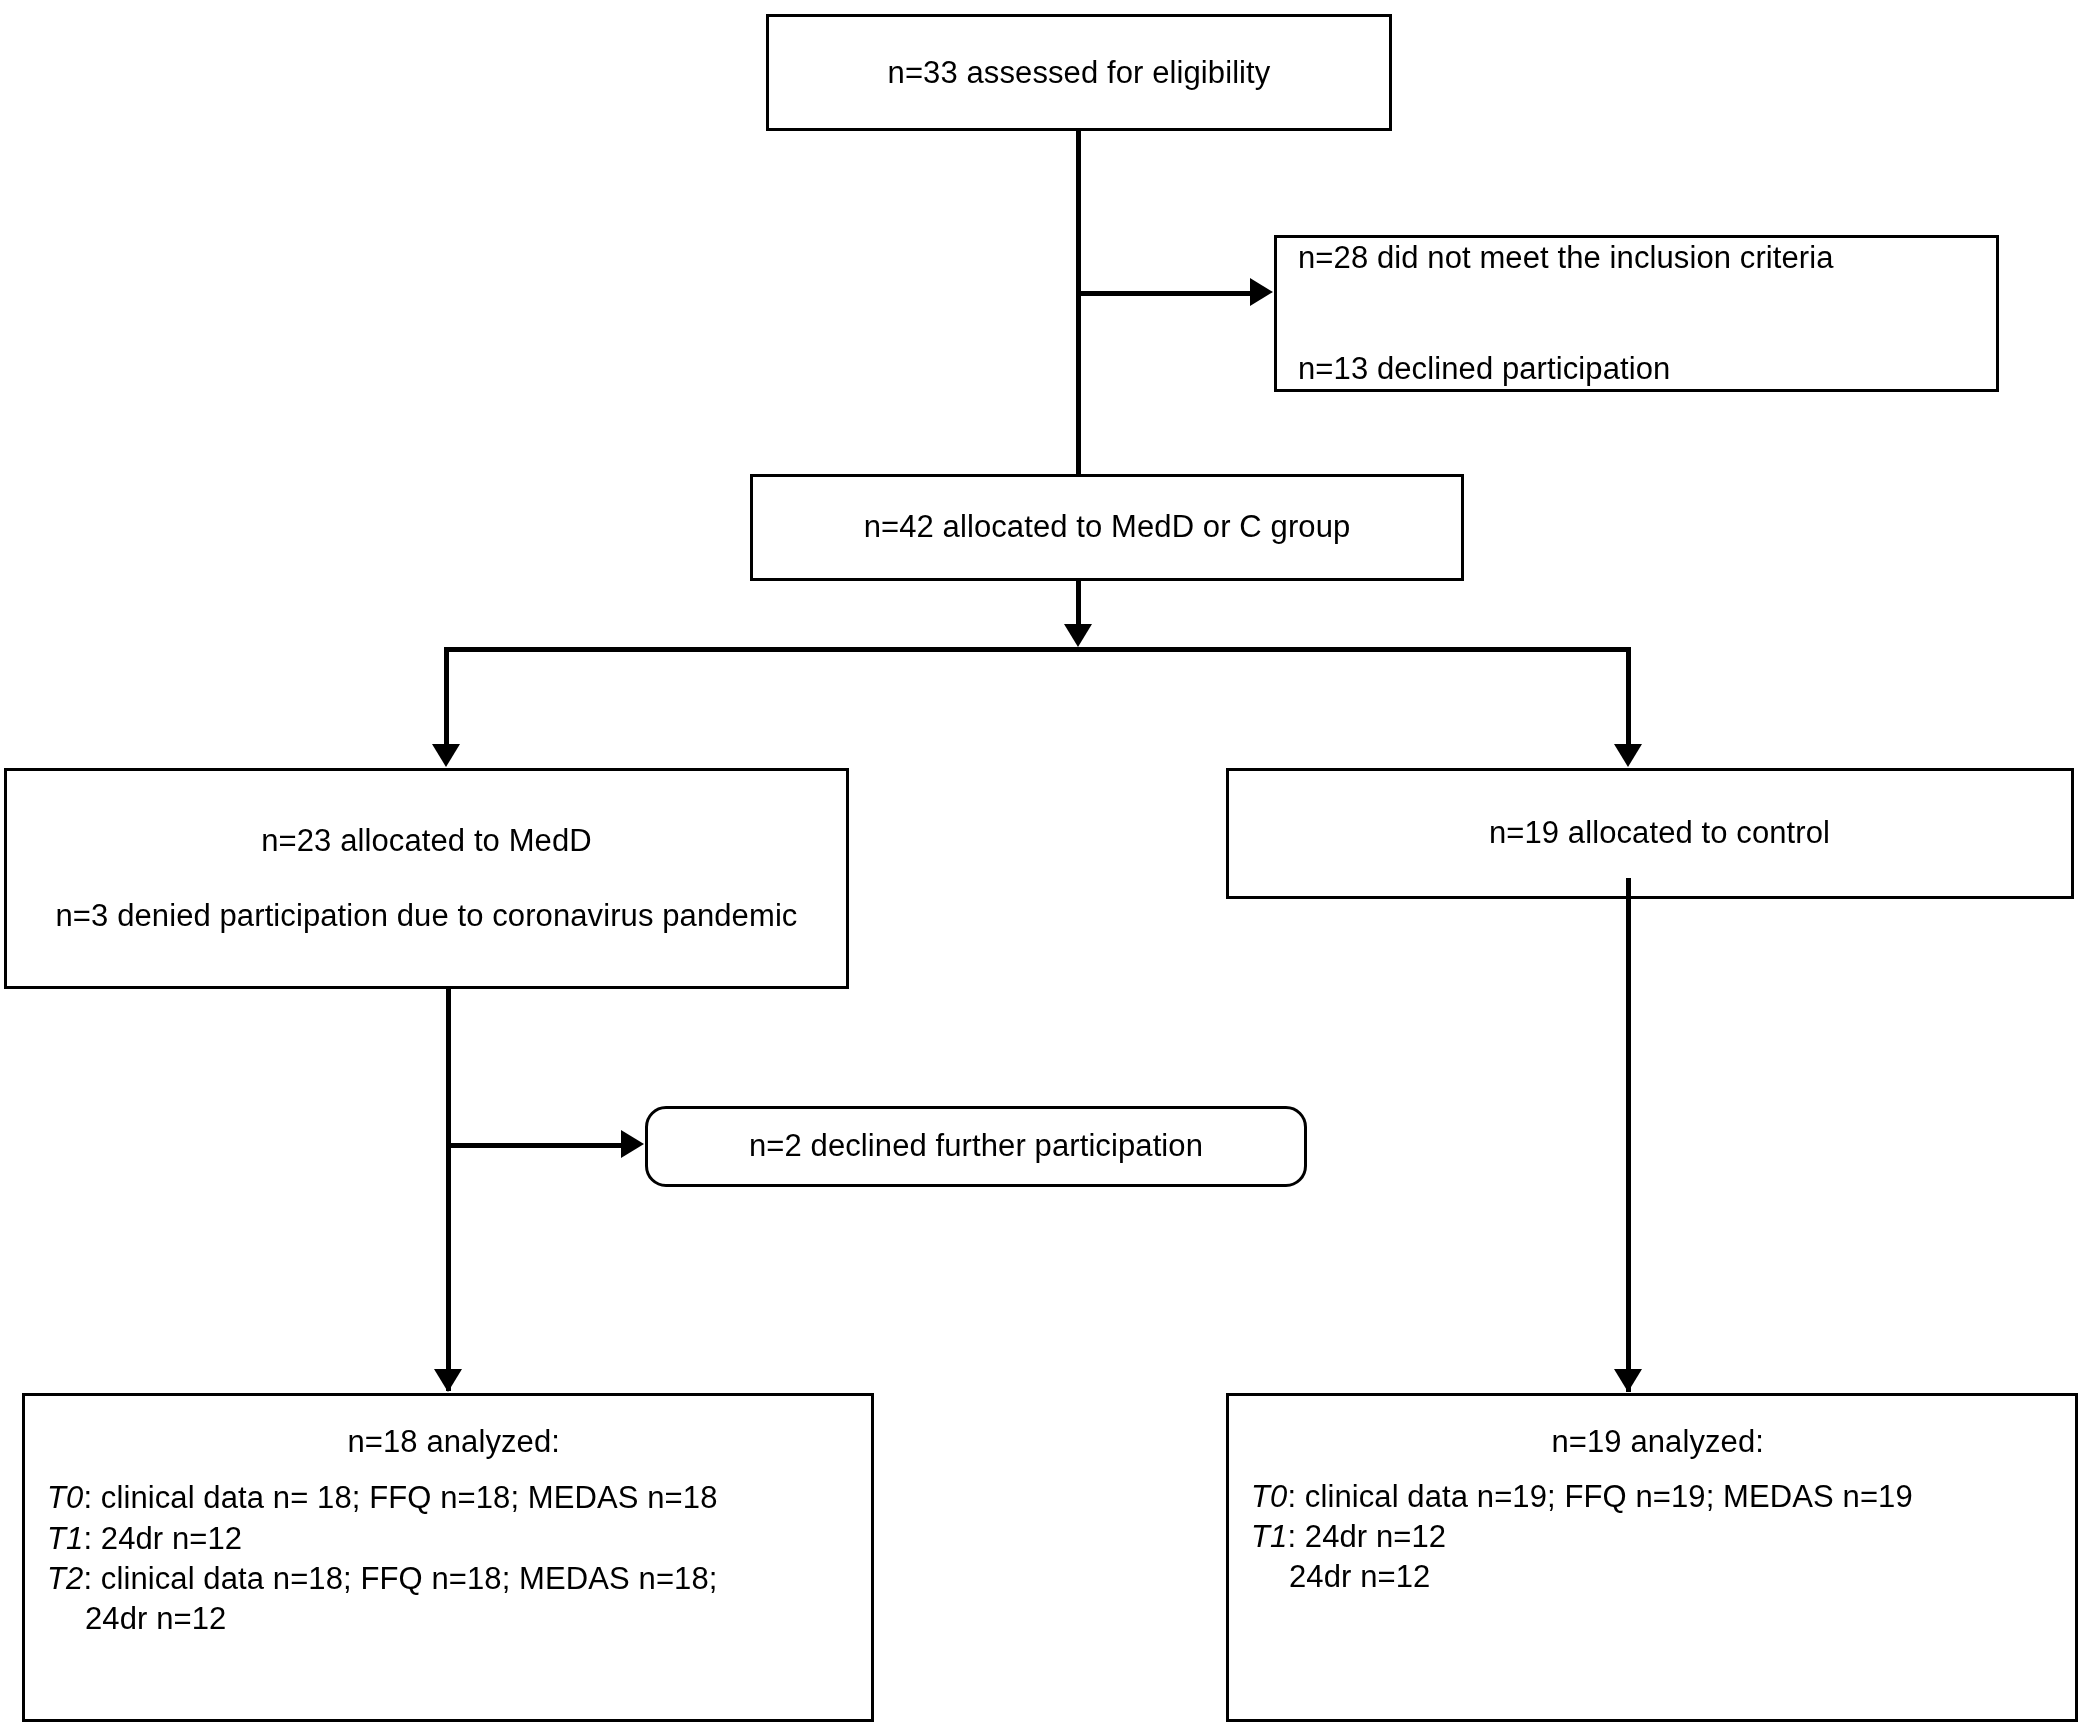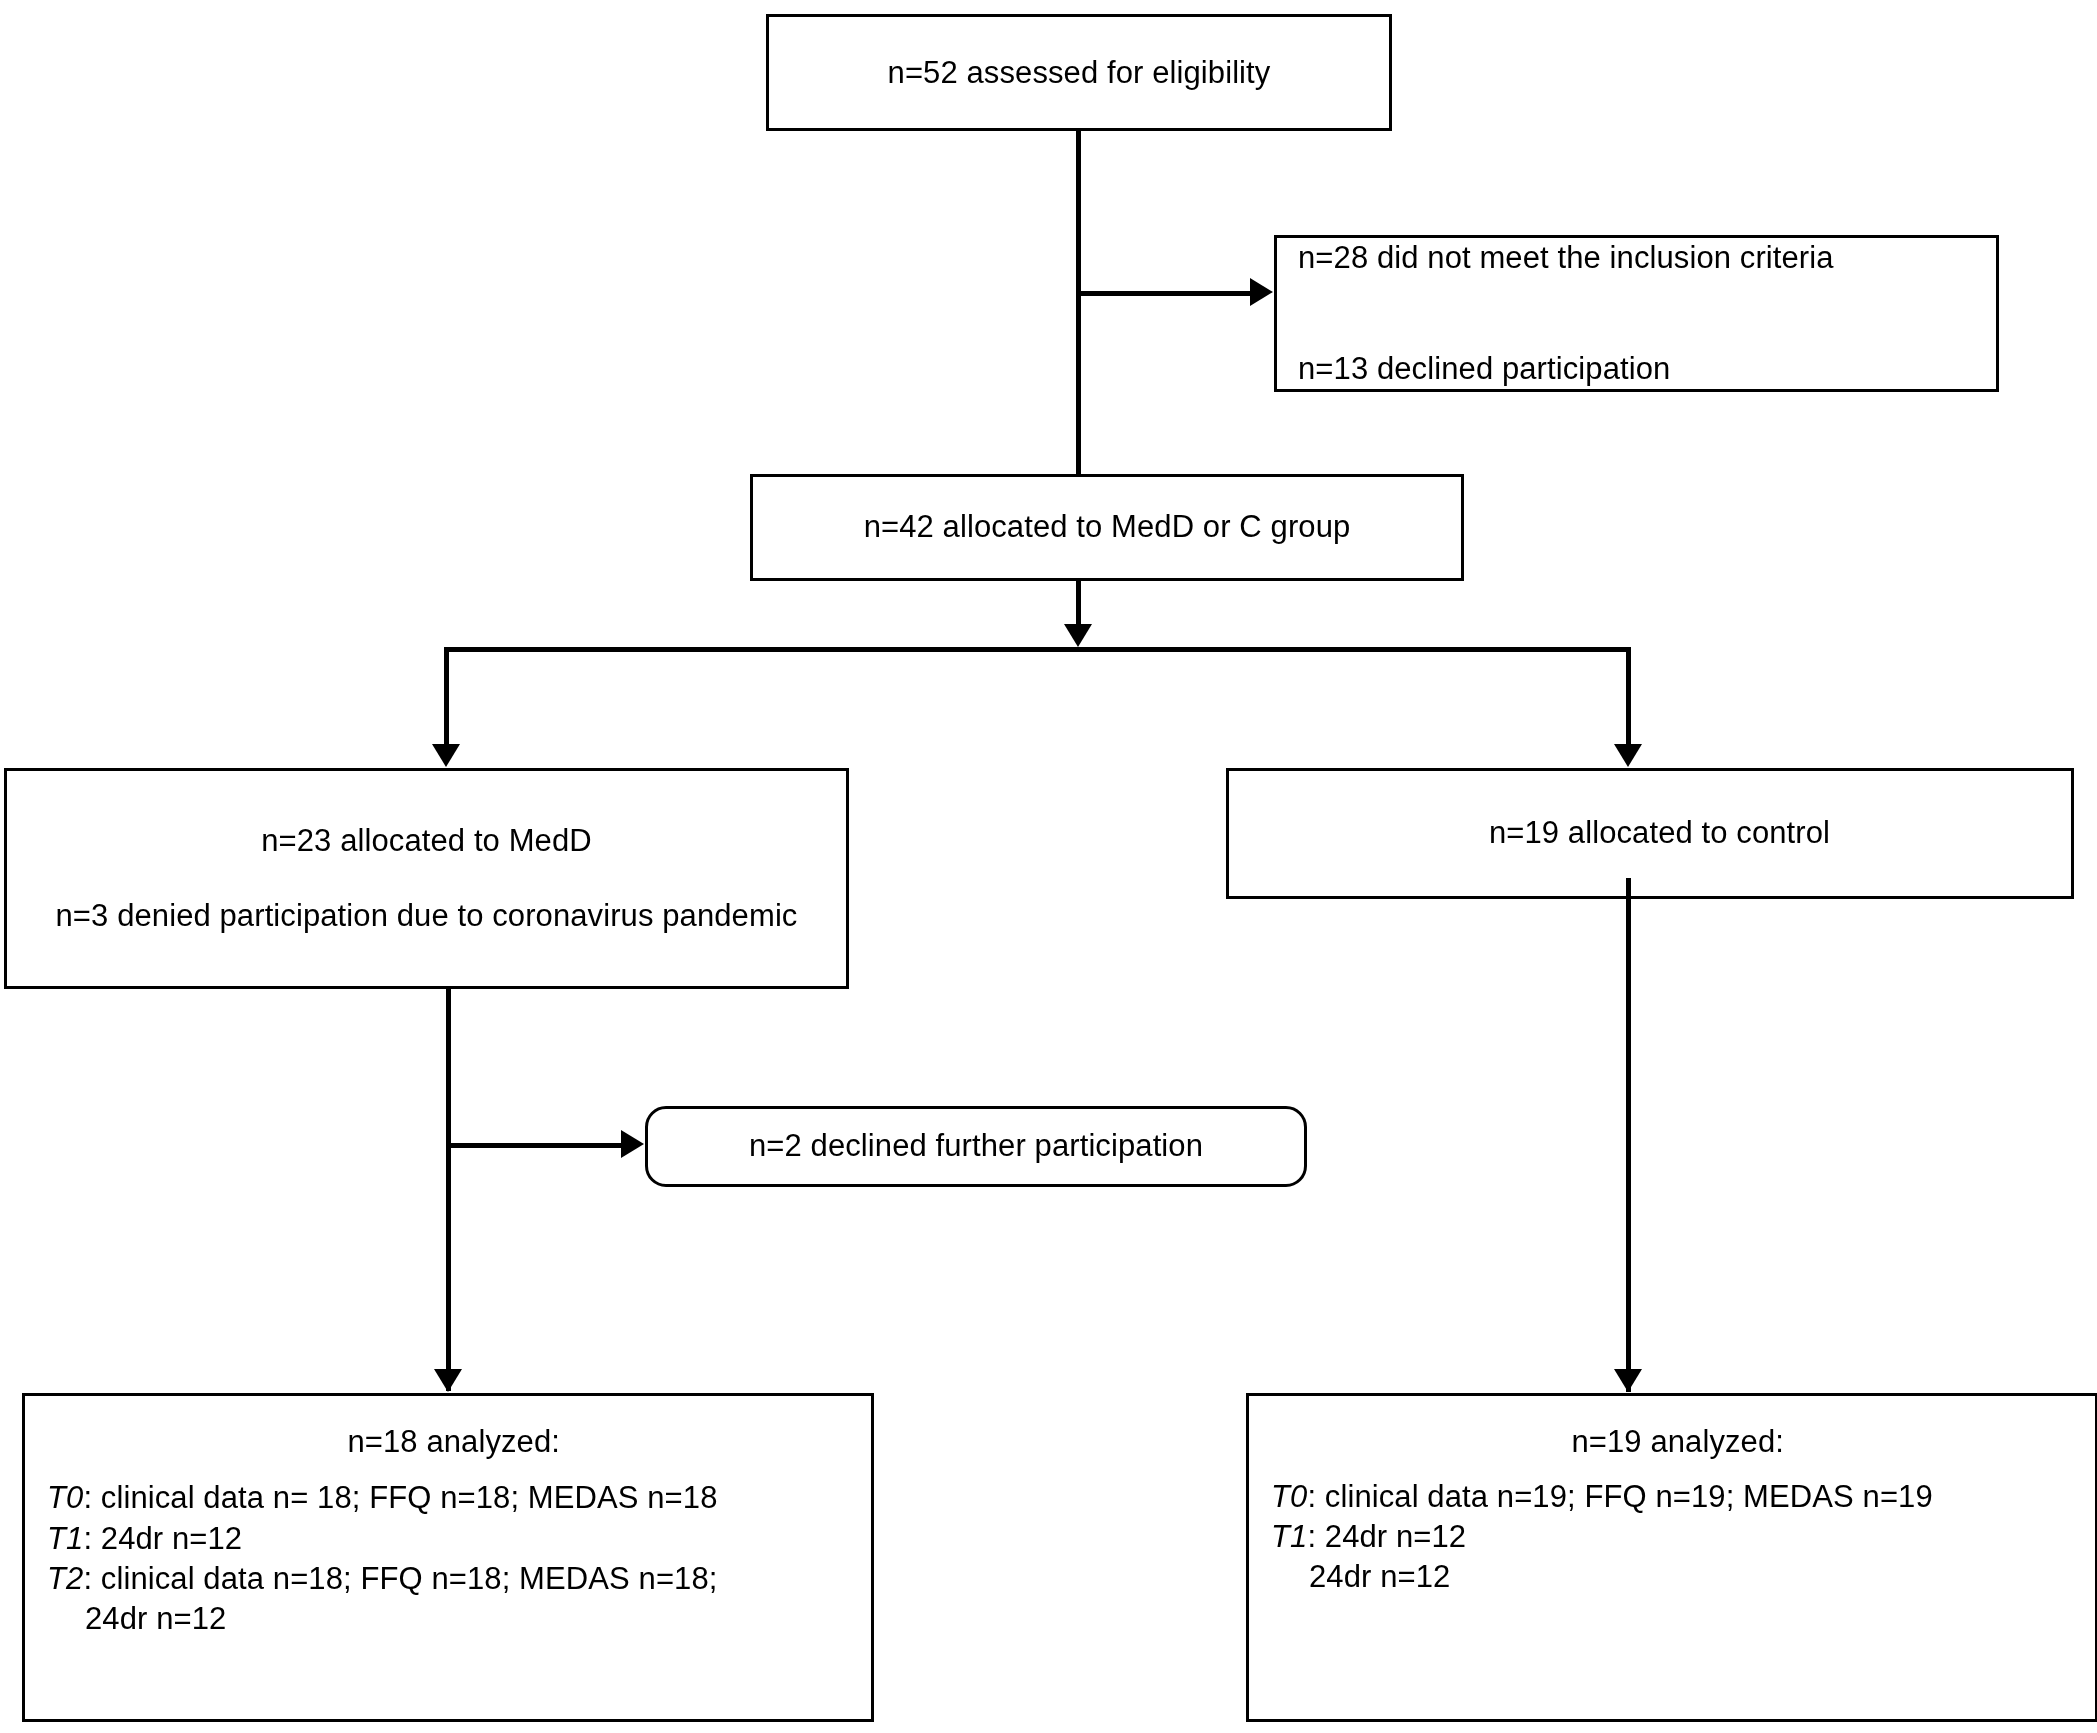--- a/index.html
+++ b/index.html
@@ -65,21 +65,21 @@
 
   .indent { padding-left: 38px; display: block; }
   .pad-x  { padding: 0 17px; }
 </style>
 </head>
 <body>
 
 <div id="canvas">
 
   <div class="fbox center pad-x" style="left:766px; top:14.4px; width:626px; height:117px;">
-    <span class="line1">n=52 assessed for eligibility</span>
+    <span class="line1">n=33 assessed for eligibility</span>
   </div>
 
   <div class="vline" style="left:1076px; top:131px; height:343px;"></div>
 
   <div class="hline" style="left:1076px; top:291px; width:180px;"></div>
   <div class="arrow-right" style="left:1250px; top:278px;"></div>
 
   <div class="fbox lefttxt" style="left:1274px; top:235px; width:725px; height:157px; padding-left:21px; padding-right:11.8px;">
     <span class="para">n=28 did not meet the inclusion criteria</span>
     <span class="para">n=13 declined participation</span>
@@ -129,21 +129,21 @@
     </span>
     <span class="para">
       <span class="tlabel">T1</span><span>: 24dr n=12</span>
     </span>
     <span class="para">
       <span class="tlabel">T2</span><span>: clinical data n=18; FFQ n=18; MEDAS n=18;</span>
     </span>
     <span class="para indent">24dr n=12</span>
   </div>
 
-  <div class="fbox lefttxt" style="left:1226px; top:1393px; width:852px; height:329px; padding-left:22px; padding-right:10.5px; justify-content:flex-start; padding-top:26px;margin-left:20px;">
+  <div class="fbox lefttxt" style="left:1226px; top:1393px; width:852px; height:329px; padding-left:22px; padding-right:10.5px; justify-content:flex-start; padding-top:26px;">
     <span class="para" style="align-self:center; margin-bottom:14.4px;">n=19 analyzed:</span>
     <span class="para">
       <span class="tlabel">T0</span><span>: clinical data n=19; FFQ n=19; MEDAS n=19</span>
     </span>
     <span class="para">
       <span class="tlabel">T1</span><span>: 24dr n=12</span>
     </span>
     <span class="para indent">24dr n=12</span>
   </div>
 

